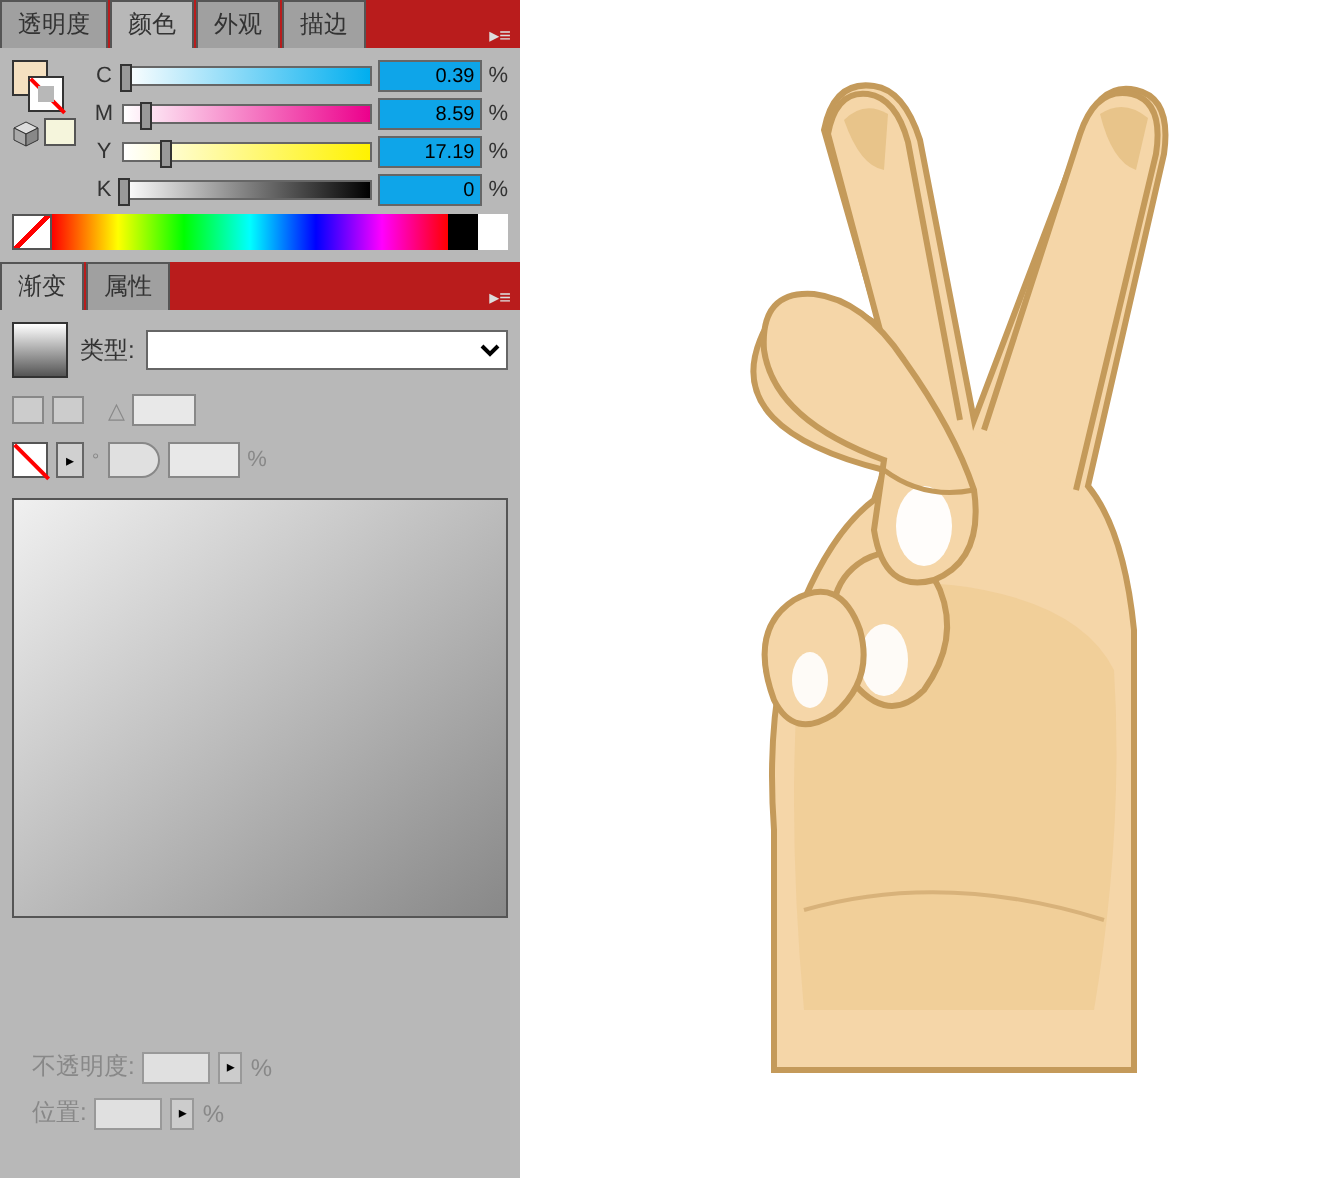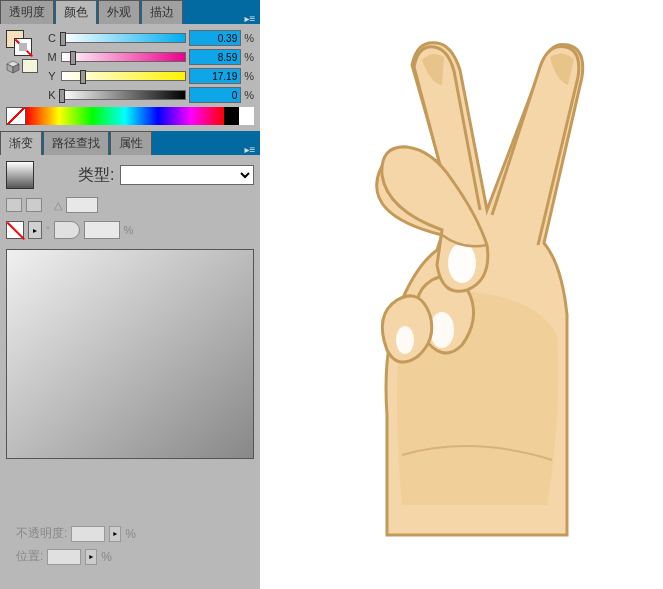--- a/index.html
+++ b/index.html
@@ -1,20 +1,20 @@
 <!DOCTYPE html>
 <html><head>
 <meta charset="utf-8">
 <style>
 * { margin: 0; padding: 0; box-sizing: border-box; font-family: "Microsoft YaHei", sans-serif; }
 body { width: 663px; height: 589px; display: flex; background: #fff; }
 .panel-column { width: 260px; height: 589px; background: #6b6b6b; display: flex; flex-direction: column; }
 .canvas-area { flex: 1; background: #fff; position: relative; display: flex; align-items: center; justify-content: center; }
 
-.tabs { display: flex; background: #0369a1; height: 24px; align-items: flex-end; }
+.tabs { display: flex; background: #b91c1c; height: 24px; align-items: flex-end; }
 .tab { padding: 3px 8px; font-size: 12px; color: #333; background: #a0a0a0; border: 1px solid #555; border-bottom: none; margin-right: 1px; cursor: pointer; }
 .tab.active { background: #b8b8b8; }
 .tab-toggle { margin-left: auto; width: 20px; display: flex; align-items: center; justify-content: center; color: #ddd; font-size: 10px; cursor: pointer; }
 
 .panel-body { background: #b8b8b8; padding: 6px; }
 .color-swatches { display: flex; flex-direction: column; gap: 2px; margin-right: 4px; }
 .swatch-stack { position: relative; width: 26px; height: 26px; }
 .swatch-fill { position: absolute; width: 18px; height: 18px; background: #f5e0c0; border: 1px solid #333; top: 0; left: 0; }
 .swatch-stroke { position: absolute; width: 18px; height: 18px; background: #fff; border: 1px solid #333; bottom: 0; right: 0; }
 .swatch-stroke::after { content: ''; position: absolute; inset: 4px; background: #b8b8b8; }
@@ -35,21 +35,21 @@
 .pct { font-size: 11px; color: #333; }
 
 .spectrum { height: 18px; margin-top: 4px; display: flex; }
 .spectrum-none { width: 20px; background: linear-gradient(135deg, #fff 45%, red 45%, red 55%, #fff 55%); border: 1px solid #555; }
 .spectrum-bar { flex: 1; background: linear-gradient(to right, red, yellow, lime, cyan, blue, magenta, red); }
 .spectrum-bw { width: 30px; background: linear-gradient(to right, #000 50%, #fff 50%); }
 
 
 .grad-row1 { display: flex; align-items: center; gap: 6px; margin-bottom: 4px; }
 .grad-preview { width: 28px; height: 28px; background: linear-gradient(to bottom, #fff, #555); border: 1px solid #333; }
-.grad-label { font-size: 16px; color: #333; margin-left: 38px; }
+.grad-label { font-size: 12px; color: #333; }
 .grad-type { flex: 1; height: 20px; border: 1px solid #666; background: #fff; }
 .grad-checkbox-row { display: flex; align-items: center; gap: 4px; font-size: 11px; color: #888; margin: 4px 0; }
 .mini-icon { width: 16px; height: 14px; border: 1px solid #888; background: #ccc; }
 .angle-input { width: 32px; height: 16px; border: 1px solid #888; background: #e8e8e8; }
 
 .grad-swatch-row { display: flex; align-items: center; gap: 4px; margin: 4px 0; }
 .none-swatch { width: 18px; height: 18px; background: #fff; border: 1px solid #555; position: relative; }
 .none-swatch::after { content:''; position:absolute; width:24px; height:1.5px; background:red; top:8px; left:-3px; transform:rotate(45deg); }
 .arrow-btn { width: 14px; height: 18px; border: 1px solid #666; background: #d0d0d0; display: flex; align-items: center; justify-content: center; font-size: 8px; }
 .opacity-icon { width: 26px; height: 18px; border: 1px solid #888; border-radius: 0 9px 9px 0; position: relative; background: #e0e0e0; }
@@ -134,21 +134,20 @@
     </div>
     <div class="spectrum">
       <div class="spectrum-none"></div>
       <div class="spectrum-bar"></div>
       <div class="spectrum-bw"></div>
     </div>
   </div>
 
   <div class="tabs">
     <div class="tab active">渐变</div>
-    <div class="tab">路径查找</div>
     <div class="tab">属性</div>
     <div class="tab-toggle">▸≡</div>
   </div>
 
   <div class="panel-body" style="flex:1; display:flex; flex-direction:column;">
     <div class="grad-row1">
       <div class="grad-preview"></div>
       <span class="grad-label">类型:</span>
       <select class="grad-type"></select>
     </div>

